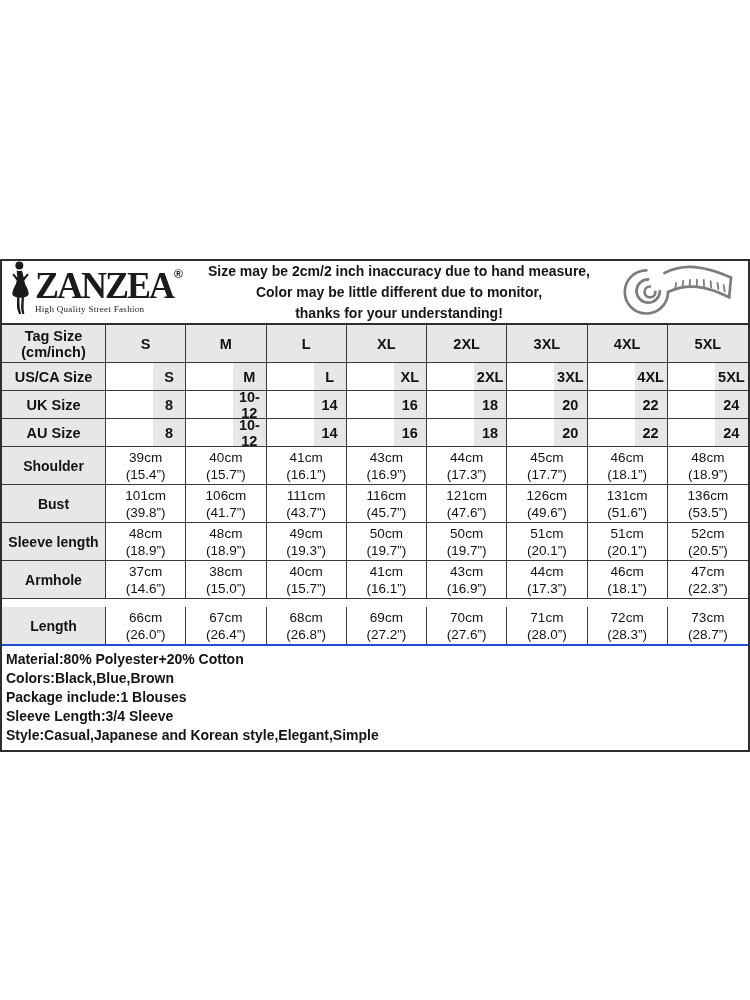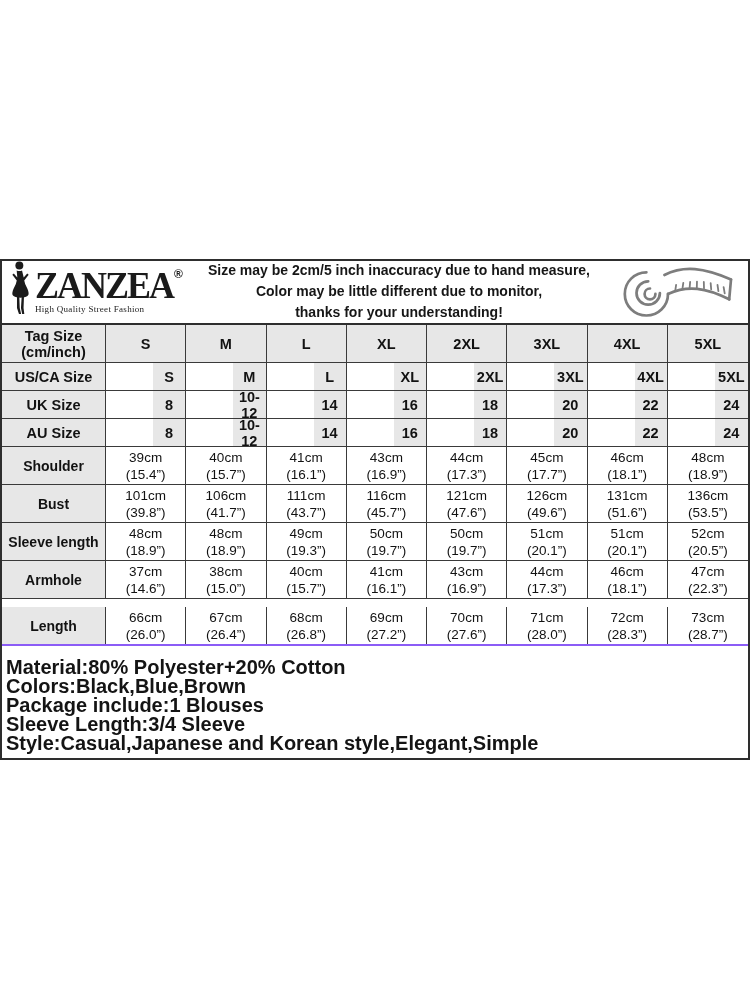--- a/index.html
+++ b/index.html
@@ -2,21 +2,21 @@
 <html><head>
 <meta charset="utf-8">
 <style>
   html,body{margin:0;padding:0;background:#ffffff;}
   .sheet{position:relative;width:750px;height:1000px;background:#ffffff;
          font-family:"Liberation Sans",sans-serif;color:#121212;overflow:hidden;}
   .content{position:absolute;left:0;top:259px;width:750px;box-sizing:border-box;
            border:2px solid #2e2e2e;background:#fff;}
 
   
-  .header-band{display:flex;align-items:flex-end;height:62px;border-bottom:2px solid #2e2e2e;}
+  .header-band{display:flex;align-items:flex-start;height:62px;border-bottom:2px solid #2e2e2e;}
   .logo{width:190px;display:flex;align-items:center;padding-left:5px;box-sizing:border-box;}
   .logo-figure{flex:0 0 auto;margin-right:1px;}
   .logo-textwrap{display:flex;flex-direction:column;line-height:1;}
   .brand-row{display:flex;align-items:flex-start;}
   .brand-name{font-family:"Liberation Serif",serif;font-weight:bold;font-size:36px;
               letter-spacing:-2px;color:#1b1b1b;transform:scaleY(1.04);line-height:0.9;}
   .reg-mark{font-size:12px;font-weight:bold;margin-left:1px;margin-top:-2px;color:#1b1b1b;}
   .brand-tagline{font-size:9px;color:#222;letter-spacing:0.3px;margin-top:2px;white-space:nowrap;font-family:Liberation Serif, serif;}
   .disclaimer{flex:1;display:flex;flex-direction:column;justify-content:center;
               text-align:center;font-weight:bold;font-size:14px;line-height:1.5;color:#161616;}
@@ -29,22 +29,22 @@
   .trow.tall{height:37px;}
   .trow.short{height:27px;gap:47px;}
   .cell{border-right:1px solid #3a3a3a;display:flex;flex-direction:column;align-items:center;
         justify-content:center;text-align:center;background:#ffffff;overflow:hidden;}
   .cell:last-child{border-right:none;}
   .trow.shaded .cell{background:#e7e7e7;font-weight:bold;font-size:14.5px;}
   .cell.label{background:#e7e7e7;font-weight:bold;font-size:14px;line-height:16px;align-items:center;}
   .trow:not(.shaded) .cell:not(.label){font-size:13.5px;line-height:17px;font-weight:normal;align-items:center;}
 
   
-  .details{border-top:2px solid #8b5cf6;padding:12px 4px 5px 4px;font-weight:bold;
-           font-size:20px;line-height:19px;color:#141414;}
+  .details{border-top:2px solid #1d4ed8;padding:4px 4px 5px 4px;font-weight:bold;
+           font-size:14px;line-height:19px;color:#141414;}
 </style>
 </head>
 <body>
 
 <div class="sheet">
   <div class="content">
 
     <div class="header-band">
       <div class="logo">
         <span class="logo-figure">
@@ -60,21 +60,21 @@
         <span class="logo-textwrap">
           <span class="brand-row">
             <span class="brand-name">ZANZEA</span>
             <span class="reg-mark">®</span>
           </span>
           <span class="brand-tagline">High Quality Street Fashion</span>
         </span>
       </div>
 
       <div class="disclaimer">
-        <div>Size may be 2cm/5 inch inaccuracy due to hand measure,</div>
+        <div>Size may be 2cm/2 inch inaccuracy due to hand measure,</div>
         <div>Color may be little different due to monitor,</div>
         <div>thanks for your understanding!</div>
       </div>
 
       <div class="tape-wrap">
         <svg viewBox="0 0 140 66" width="126" height="60" aria-hidden="true" fill="none" stroke="#7d7d7d" stroke-width="3" stroke-linecap="round" stroke-linejoin="round">
           <path d="M36 10 a24 24 0 1 0 24 24"></path>
           <path d="M38 20 a13 13 0 1 0 13 13"></path>
           <path d="M40 28 a6 6 0 1 0 6 6"></path>
           <path d="M56 13 C 78 2 100 5 130 18"></path>

